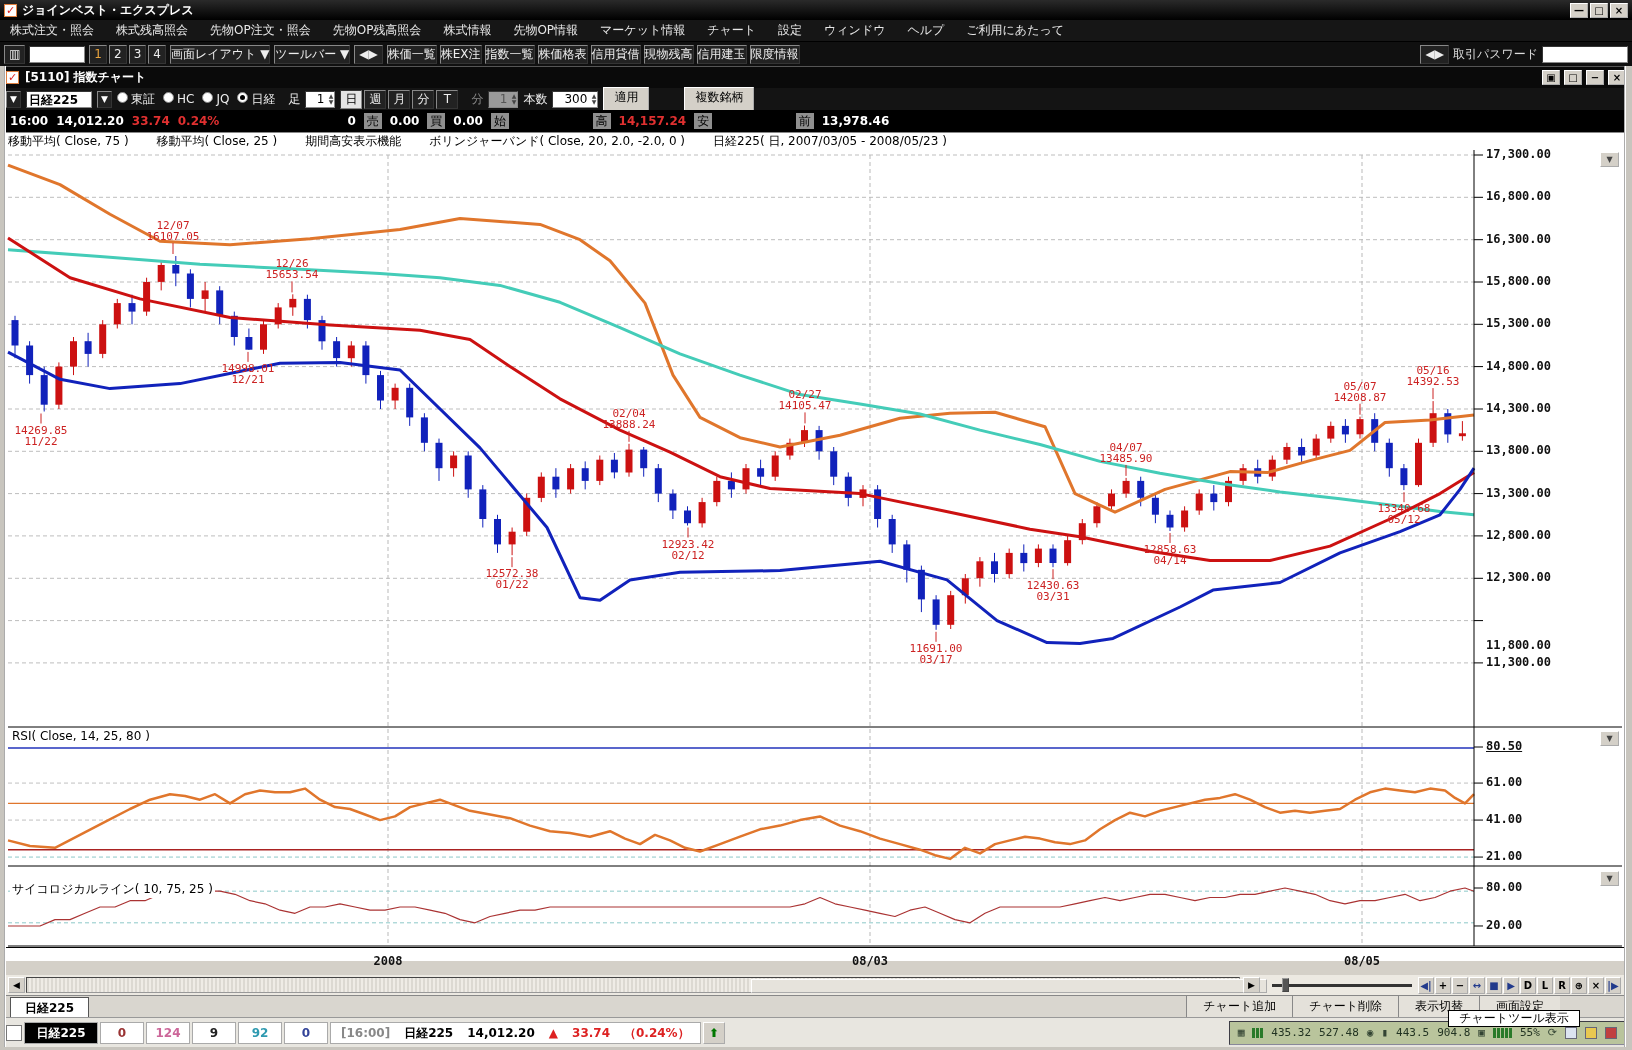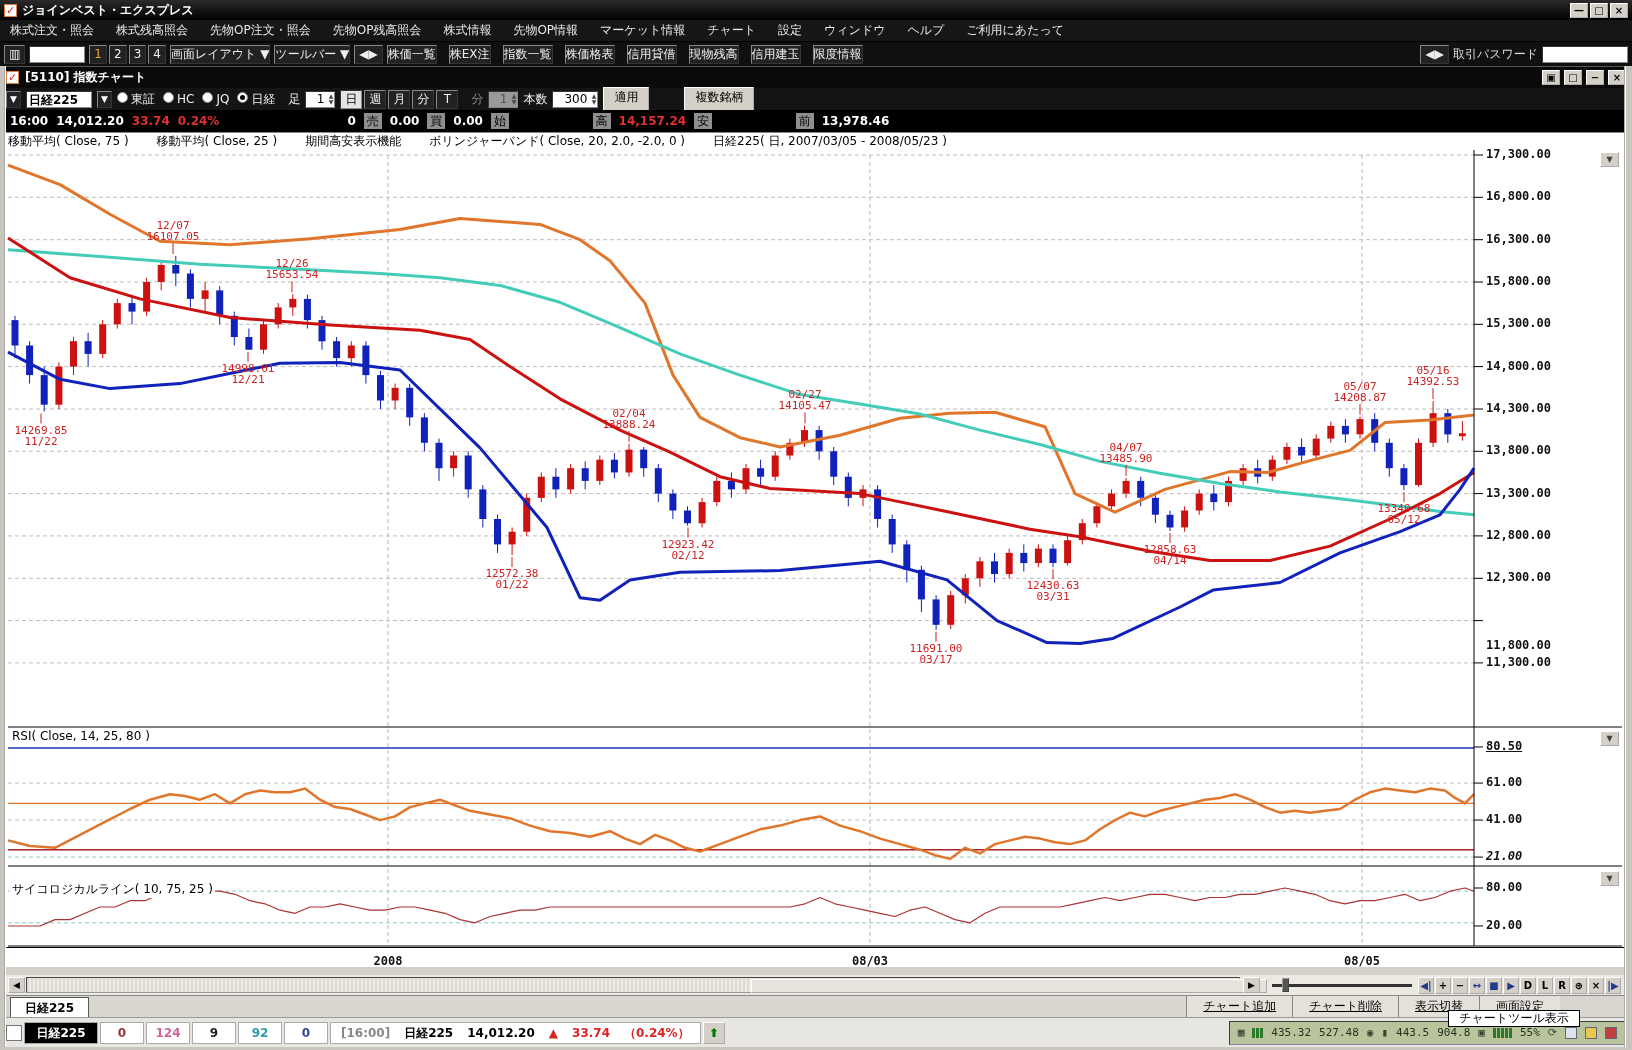--- a/index.html
+++ b/index.html
@@ -48,38 +48,38 @@
 
   #legend { left:0; top:132px; width:1632px; height:18px; background:#fff; border-top:1px solid #888; display:flex; gap:28px; padding:0 8px; color:#000; align-items:center; }
 
   
   #chart-region { left:0; top:150px; width:1632px; height:797px; background:#fff; }
   #chart-svg { position:absolute; left:0; top:0; }
   .pane-label { position:absolute; left:10px; color:#000; background:#fff; padding:0 2px; }
   .ylabel { position:absolute; left:1486px; width:100px; font-family:"DejaVu Sans Mono",monospace; font-weight:bold; color:#111; font-size:12px; }
   .drop-btn { position:absolute; left:1600px; width:19px; height:15px; background:#d4d0c8; border:1px outset #fff; color:#444; font-size:8px; text-align:center; line-height:13px; }
 
-  #xaxis { left:0; top:947px; width:1624px; height:20px; background:#fff; border-top:1px solid #000; }
+  #xaxis { left:0; top:947px; width:1624px; height:14px; background:#fff; border-top:1px solid #000; }
   .xlabel { position:absolute; top:6px; width:70px; text-align:center; font-family:"DejaVu Sans Mono",monospace; font-weight:bold; color:#111; }
 
   
   #scrollrow { left:0; top:975px; width:1624px; height:20px; background:#ece9e2; display:flex; align-items:center; }
   .sbtn { width:17px; height:16px; background:#d4d0c8; border:1px outset #fff; text-align:center; line-height:14px; font-size:9px; color:#000; }
   #sb-left { position:absolute; left:8px; }
   #sb-track { position:absolute; left:26px; width:1214px; height:16px; border:1px inset #999; background:repeating-linear-gradient(90deg,#dcd9d2 0 2px,#efece6 2px 4px); }
   #sb-thumb { position:absolute; left:724px; width:516px; height:14px; top:1px; background:#e6e3dc; border:1px outset #fff; }
   #sb-right { position:absolute; left:1243px; }
   #slider-track { position:absolute; left:1272px; top:9px; width:140px; height:3px; background:#333; }
   #slider-handle { position:absolute; left:1282px; top:3px; width:7px; height:14px; background:#555; border:1px outset #999; }
   #navbtns { position:absolute; left:1418px; display:flex; gap:1px; }
   .navbtn { width:16px; height:17px; background:#d4d0c8; border:1px outset #fff; font-size:10px; line-height:15px; text-align:center; font-weight:bold; color:#000; }
 
   #tabrow { left:0; top:995px; width:1624px; height:22px; background:#d9d6cf; border-top:1px solid #888; }
   #tab-nikkei { position:absolute; left:10px; top:1px; height:20px; background:#fff; border:1px solid #555; border-bottom:none; padding:2px 14px 0; font-weight:bold; color:#000; }
-  #bottombtns { position:absolute; right:64px; top:0; display:flex; height:21px;text-decoration:underline; }
+  #bottombtns { position:absolute; right:64px; top:0; display:flex; height:21px; }
   .bbtn { padding:2px 16px 0; border-left:1px solid #888; color:#000; background:#e4e1da; white-space:nowrap; }
 
   #tooltip { left:1448px; top:1010px; width:132px; height:17px; background:#fff; border:1px solid #000; color:#000; text-align:center; line-height:15px; z-index:60; }
 
   #statusrow { left:0; top:1017px; width:1632px; height:30px; background:#e8e6e0; border-top:1px solid #999; display:flex; align-items:center; padding:0 6px; gap:2px; }
   .tkcell { background:#fff; border:1px solid #aaa; height:22px; line-height:20px; text-align:center; font-weight:bold; }
   #tk-check { width:16px; height:16px; background:#fff; border:1px solid #777; }
   #tk-name { background:#000; color:#fff; width:74px; }
   .tk-num { width:44px; }
   #tk-quote { background:#fff; border:1px solid #aaa; height:22px; line-height:20px; padding:0 10px; display:flex; gap:14px; font-weight:bold; white-space:nowrap; }
@@ -127,21 +127,21 @@
   <input class="tinput" value="" style="">
   <span style="display:flex;gap:2px">
       <div class="tbtn tbtn-sm" style="color: rgb(232, 163, 61);">1</div>
       <div class="tbtn tbtn-sm">2</div>
       <div class="tbtn tbtn-sm">3</div>
       <div class="tbtn tbtn-sm">4</div>
     </span>
   <div class="tbtn">画面レイアウト ▼</div>
   <div class="tbtn">ツールバー ▼</div>
   <div class="tbtn tbtn-sm">◀▶</div>
-  <span style="display:flex;gap:12px">
+  <span style="display:flex;gap:3px">
       <div class="tbtn">株価一覧</div>
       <div class="tbtn">株EX注</div>
       <div class="tbtn">指数一覧</div>
       <div class="tbtn">株価格表</div>
       <div class="tbtn">信用貸借</div>
       <div class="tbtn">現物残高</div>
       <div class="tbtn">信用建玉</div>
       <div class="tbtn">限度情報</div>
     </span>
   <div id="tb-right">
@@ -524,21 +524,21 @@
       <div class="ylabel" style="top: 250.95px;">14,300.00</div>
       <div class="ylabel" style="top: 293.275px;">13,800.00</div>
       <div class="ylabel" style="top: 335.6px;">13,300.00</div>
       <div class="ylabel" style="top: 377.925px;">12,800.00</div>
       <div class="ylabel" style="top: 420.25px;">12,300.00</div>
       <div class="ylabel" style="top: 488px;">11,800.00</div>
       <div class="ylabel" style="top: 504.9px;">11,300.00</div>
       <div class="ylabel" style="top: 589px; text-decoration: underline;">80.50</div>
       <div class="ylabel" style="top: 625.075px;">61.00</div>
       <div class="ylabel" style="top: 662.075px;">41.00</div>
-      <div class="ylabel" style="top: 699.075px; font-style: italic;">21.00</div>
+      <div class="ylabel" style="top: 699.075px;">21.00</div>
       <div class="ylabel" style="top: 730px;">80.00</div>
       <div class="ylabel" style="top: 767.98px;">20.00</div>
     </div>
   <div class="pane-label" style="top:579px">RSI( Close, 14, 25, 80 )</div>
   <div class="pane-label" style="top:731px">サイコロジカルライン( 10, 75, 25 )</div>
   <div class="drop-btn" style="top:2px">▼</div>
   <div class="drop-btn" style="top:581px">▼</div>
   <div class="drop-btn" style="top:721px">▼</div>
 </div>
 

